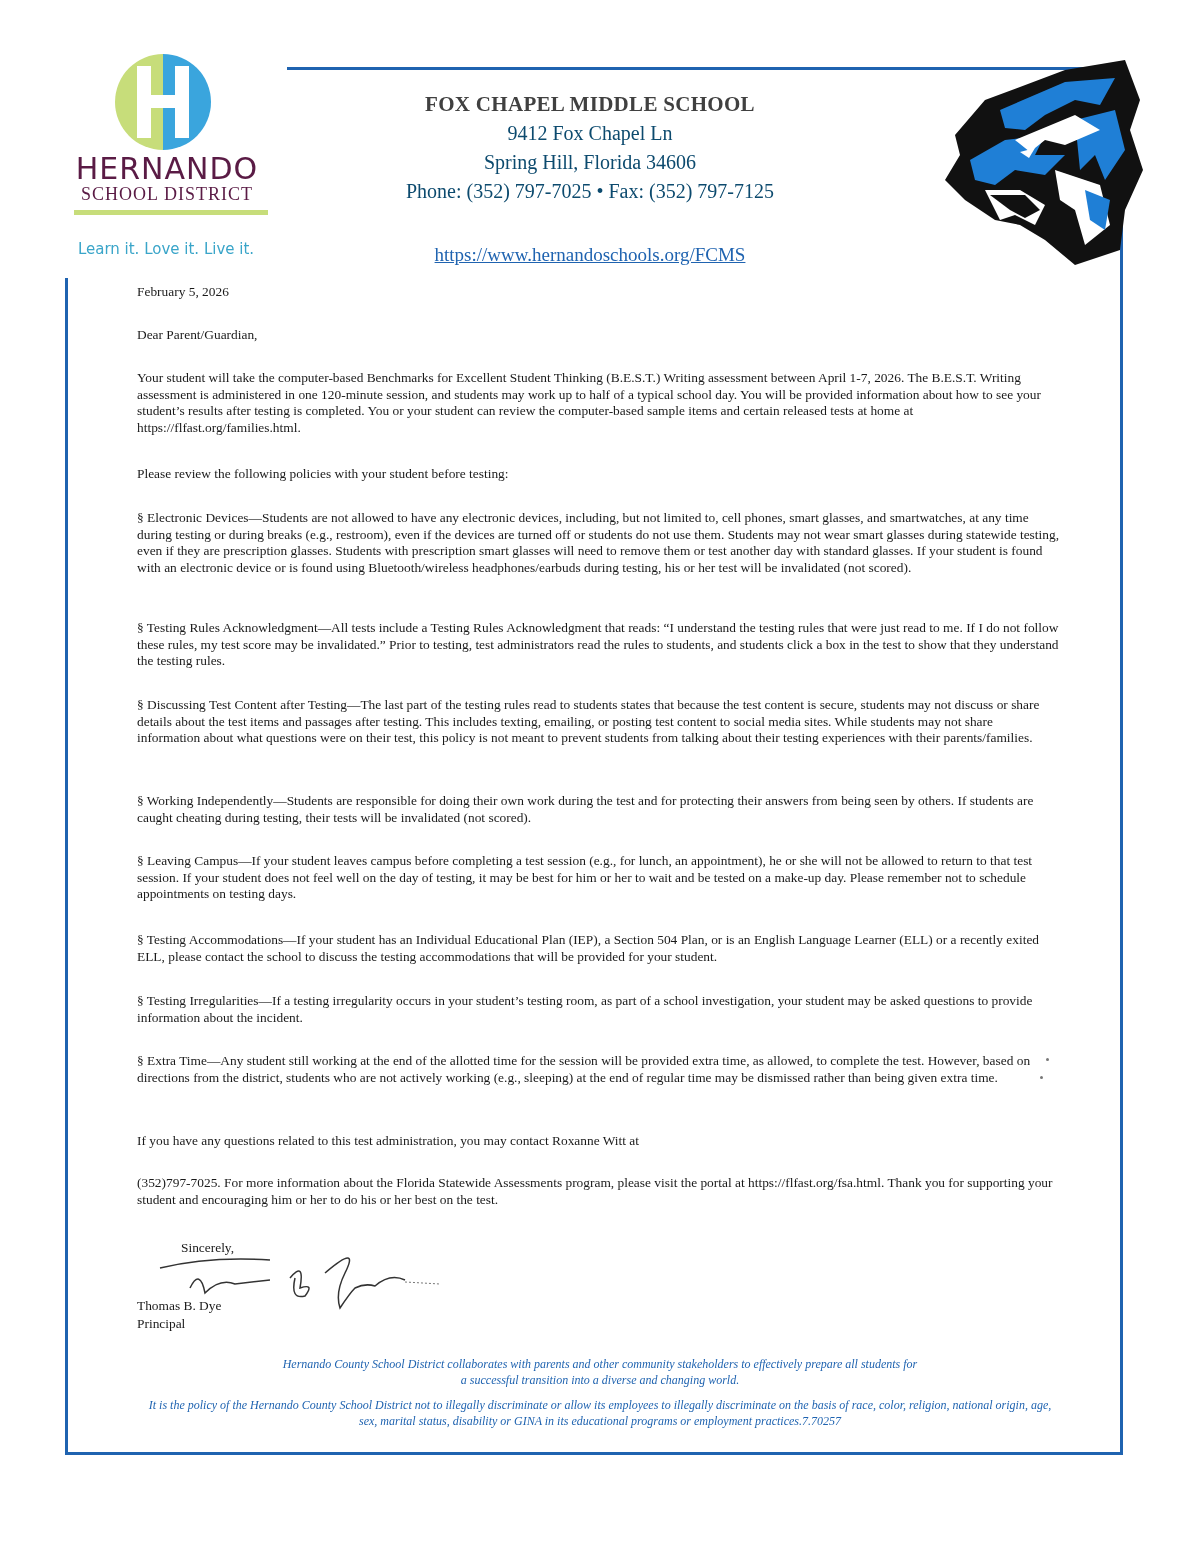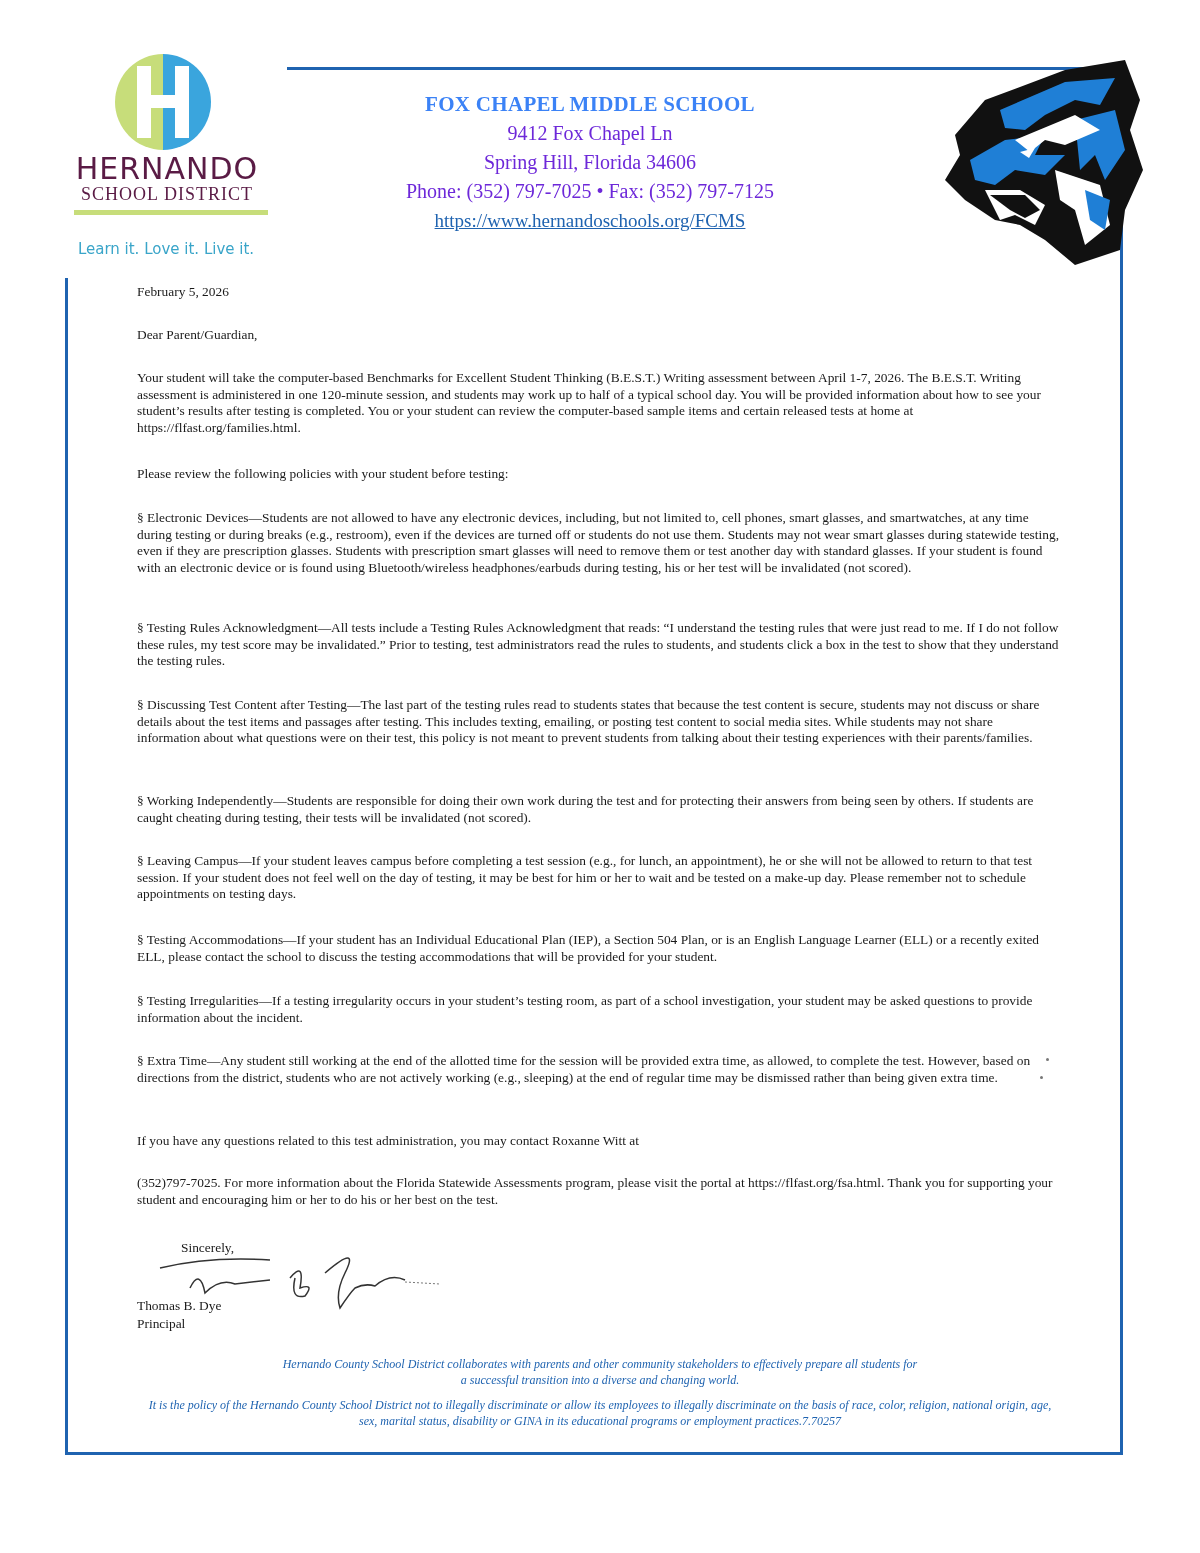--- a/index.html
+++ b/index.html
@@ -11,23 +11,23 @@
   .logo { position: absolute; left: 56px; top: 46px; width: 220px; height: 195px; }
   .logo-mark { position: absolute; left: 57px; top: 6px; width: 100px; height: 100px; }
   .logo-name { position: absolute; left: 4px; top: 108px; width: 214px; text-align: center;
     font-family: "DejaVu Sans", sans-serif; color: #5a1b45; font-size: 30px; letter-spacing: 1px; line-height: 30px; }
   .logo-sub { position: absolute; left: 4px; top: 138px; width: 214px; text-align: center;
     font-family: Liberation Serif, serif; color: #5a1b45; font-size: 18px; letter-spacing: 1px; line-height: 20px; }
   .logo-bar { position: absolute; left: 18px; top: 164px; width: 194px; height: 5px; background: #c7dd7a; }
   .logo-tag { position: absolute; left: 0; top: 174px; width: 220px; text-align: center;
     font-family: "DejaVu Sans", sans-serif; color: #3aa5c9; font-size: 15px; margin-top: 20px; }
   .header { position: absolute; left: 380px; top: 90px; width: 420px; text-align: center; line-height: 29px; }
-  .school-name { font-weight: bold; color: #3b82f6; font-size: 21px; letter-spacing: 0.3px; }
-  .hline { font-size: 20px; color: #6d28d9; }
-  .hlink { font-size: 19px; color: #1f63b0; text-decoration: underline; }
+  .school-name { font-weight: bold; color: #404040; font-size: 21px; letter-spacing: 0.3px; }
+  .hline { font-size: 20px; color: #0c4a6e; }
+  .hlink { font-size: 19px; color: #1f63b0; text-decoration: underline; margin-top: 34px; }
   .mascot { position: absolute; left: 925px; top: 60px; width: 225px; height: 210px; }
   .date { position: absolute; left: 137px; top: 284px; font-size: 13.4px; }
   .salutation { position: absolute; left: 137px; top: 327px; font-size: 13.4px; }
   .para { position: absolute; left: 137px; width: 922px; font-size: 13.4px; line-height: 16.5px; }
   .sign { position: absolute; left: 137px; font-size: 13.4px; }
   .signature { position: absolute; left: 150px; top: 1248px; width: 300px; height: 70px; }
   .footer { position: absolute; left: 110px; width: 980px; text-align: center; font-style: italic;
     color: #1f63b0; font-size: 12px; line-height: 16px; }
   .dot { position: absolute; width: 3px; height: 3px; background: #777; border-radius: 50%; }
 </style>

